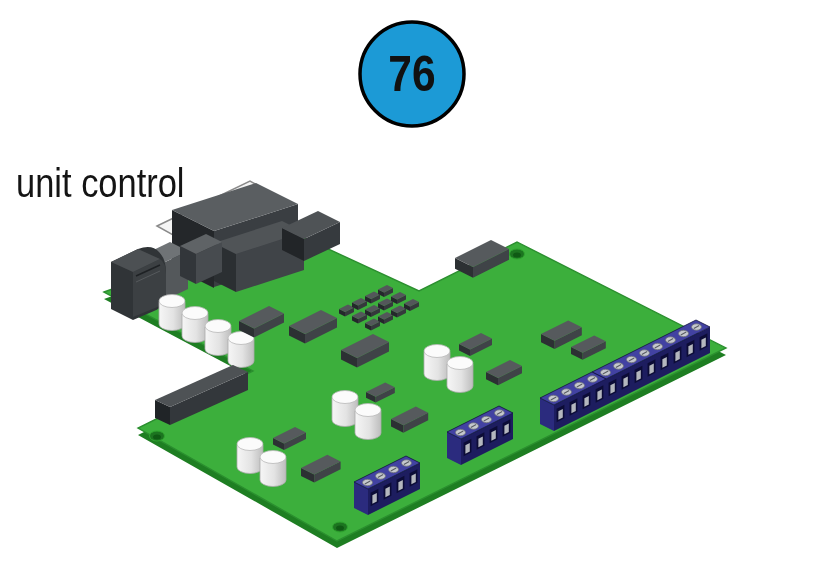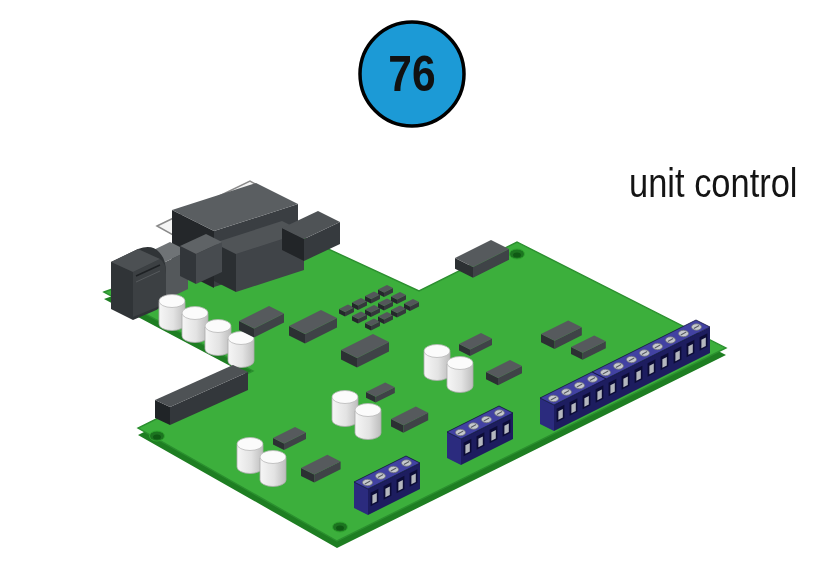--- a/index.html
+++ b/index.html
@@ -1,20 +1,20 @@
 <!DOCTYPE html>
 <html><head>
 <meta charset="utf-8">
 <style>
   html,body{margin:0;padding:0;background:#fff;}
   .stage{position:relative;width:814px;height:552px;background:#fff;overflow:hidden;
          font-family:"Liberation Sans", sans-serif;}
   .badge-svg{position:absolute;left:356px;top:18px;}
   .badge-num{font-family:"Liberation Sans", sans-serif;font-weight:bold;font-size:50px;fill:#111;}
-  .caption{position:absolute;left:0;right:0;top:160px;text-align:right;
+  .caption{position:absolute;left:0;right:0;top:160px;text-align:left;
            font-size:41px;color:#141414;letter-spacing:0px;}
   .caption span{display:inline-block;transform:scaleX(.84);transform-origin:center;}
   .pcb-svg{position:absolute;left:0;top:0;}
 </style>
 </head>
 <body>
 
 <div class="stage">
 
   <svg class="badge-svg" width="112" height="112" viewBox="0 0 112 112">

